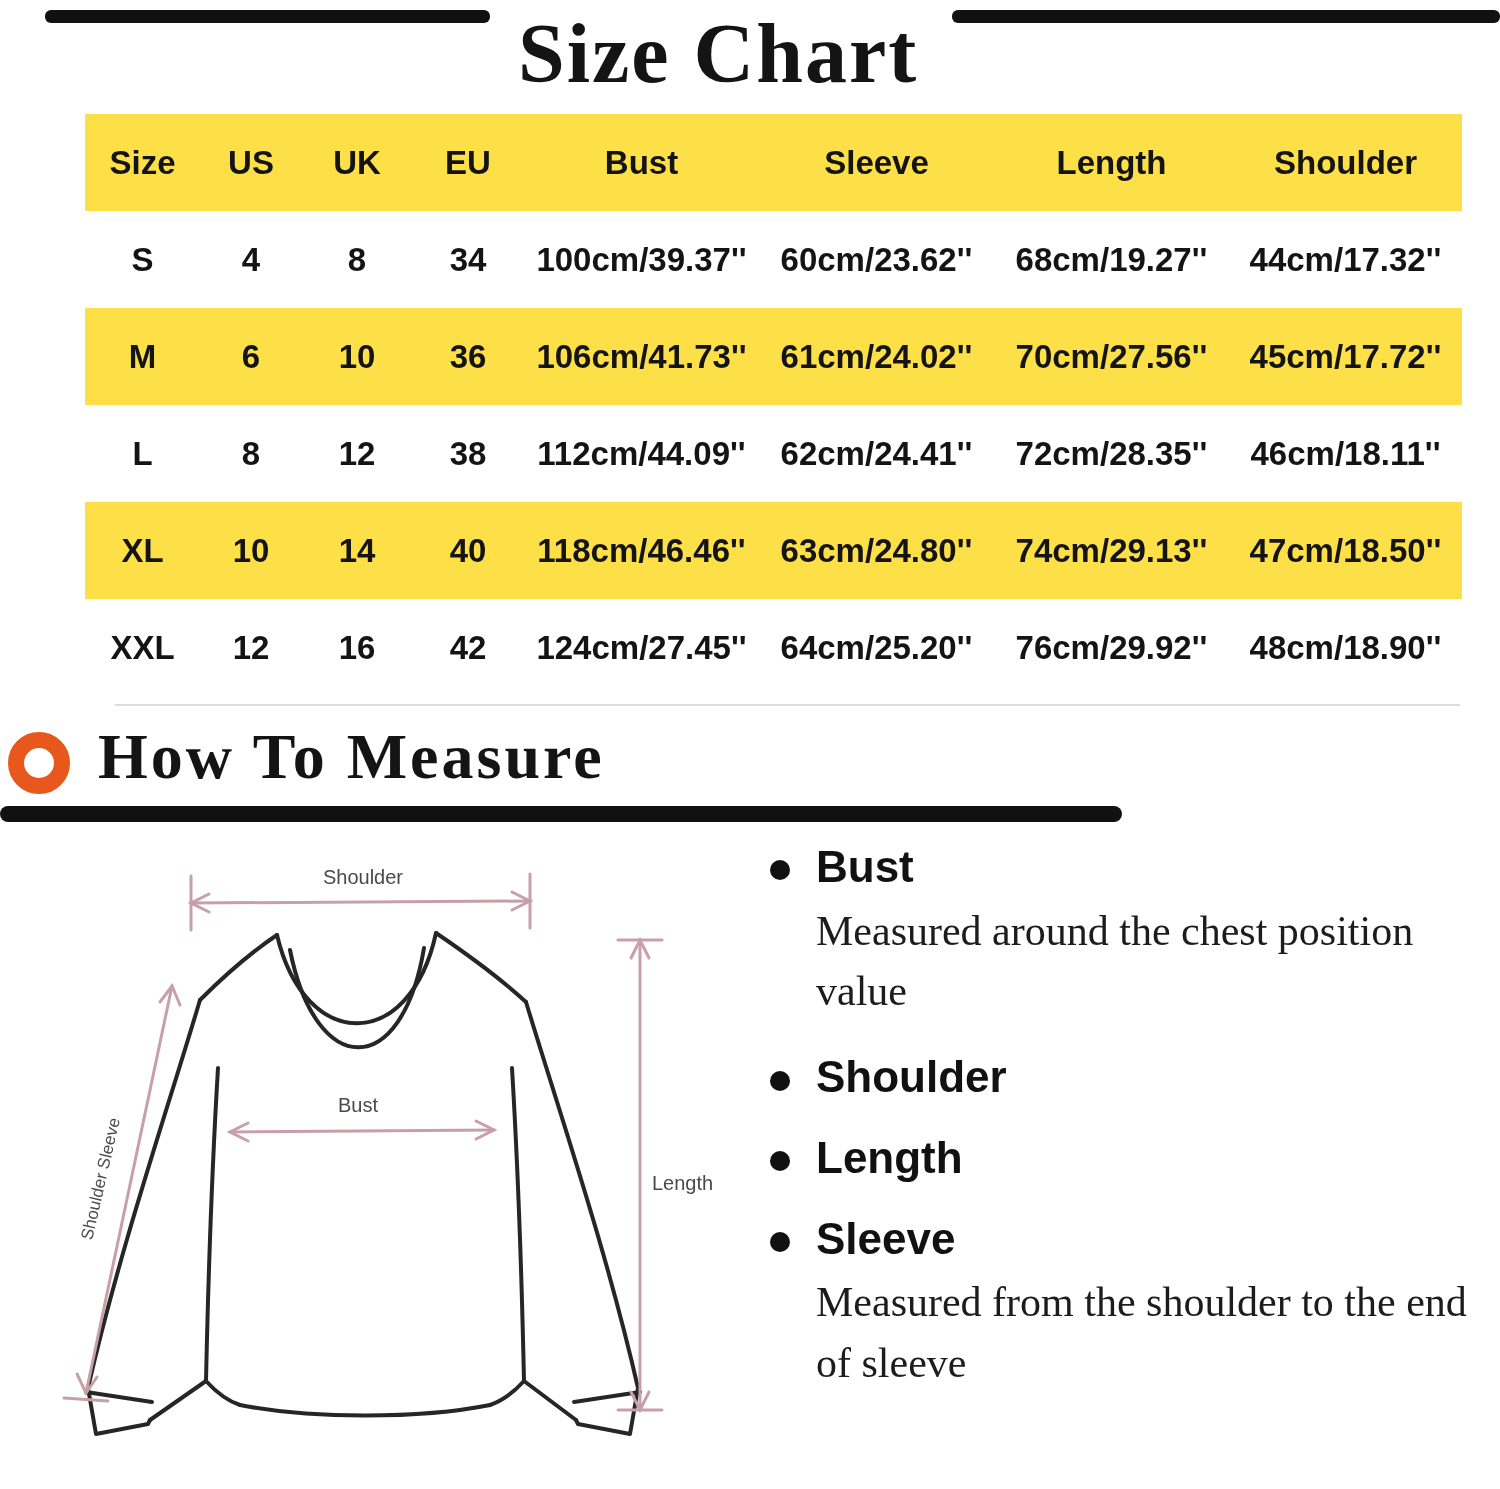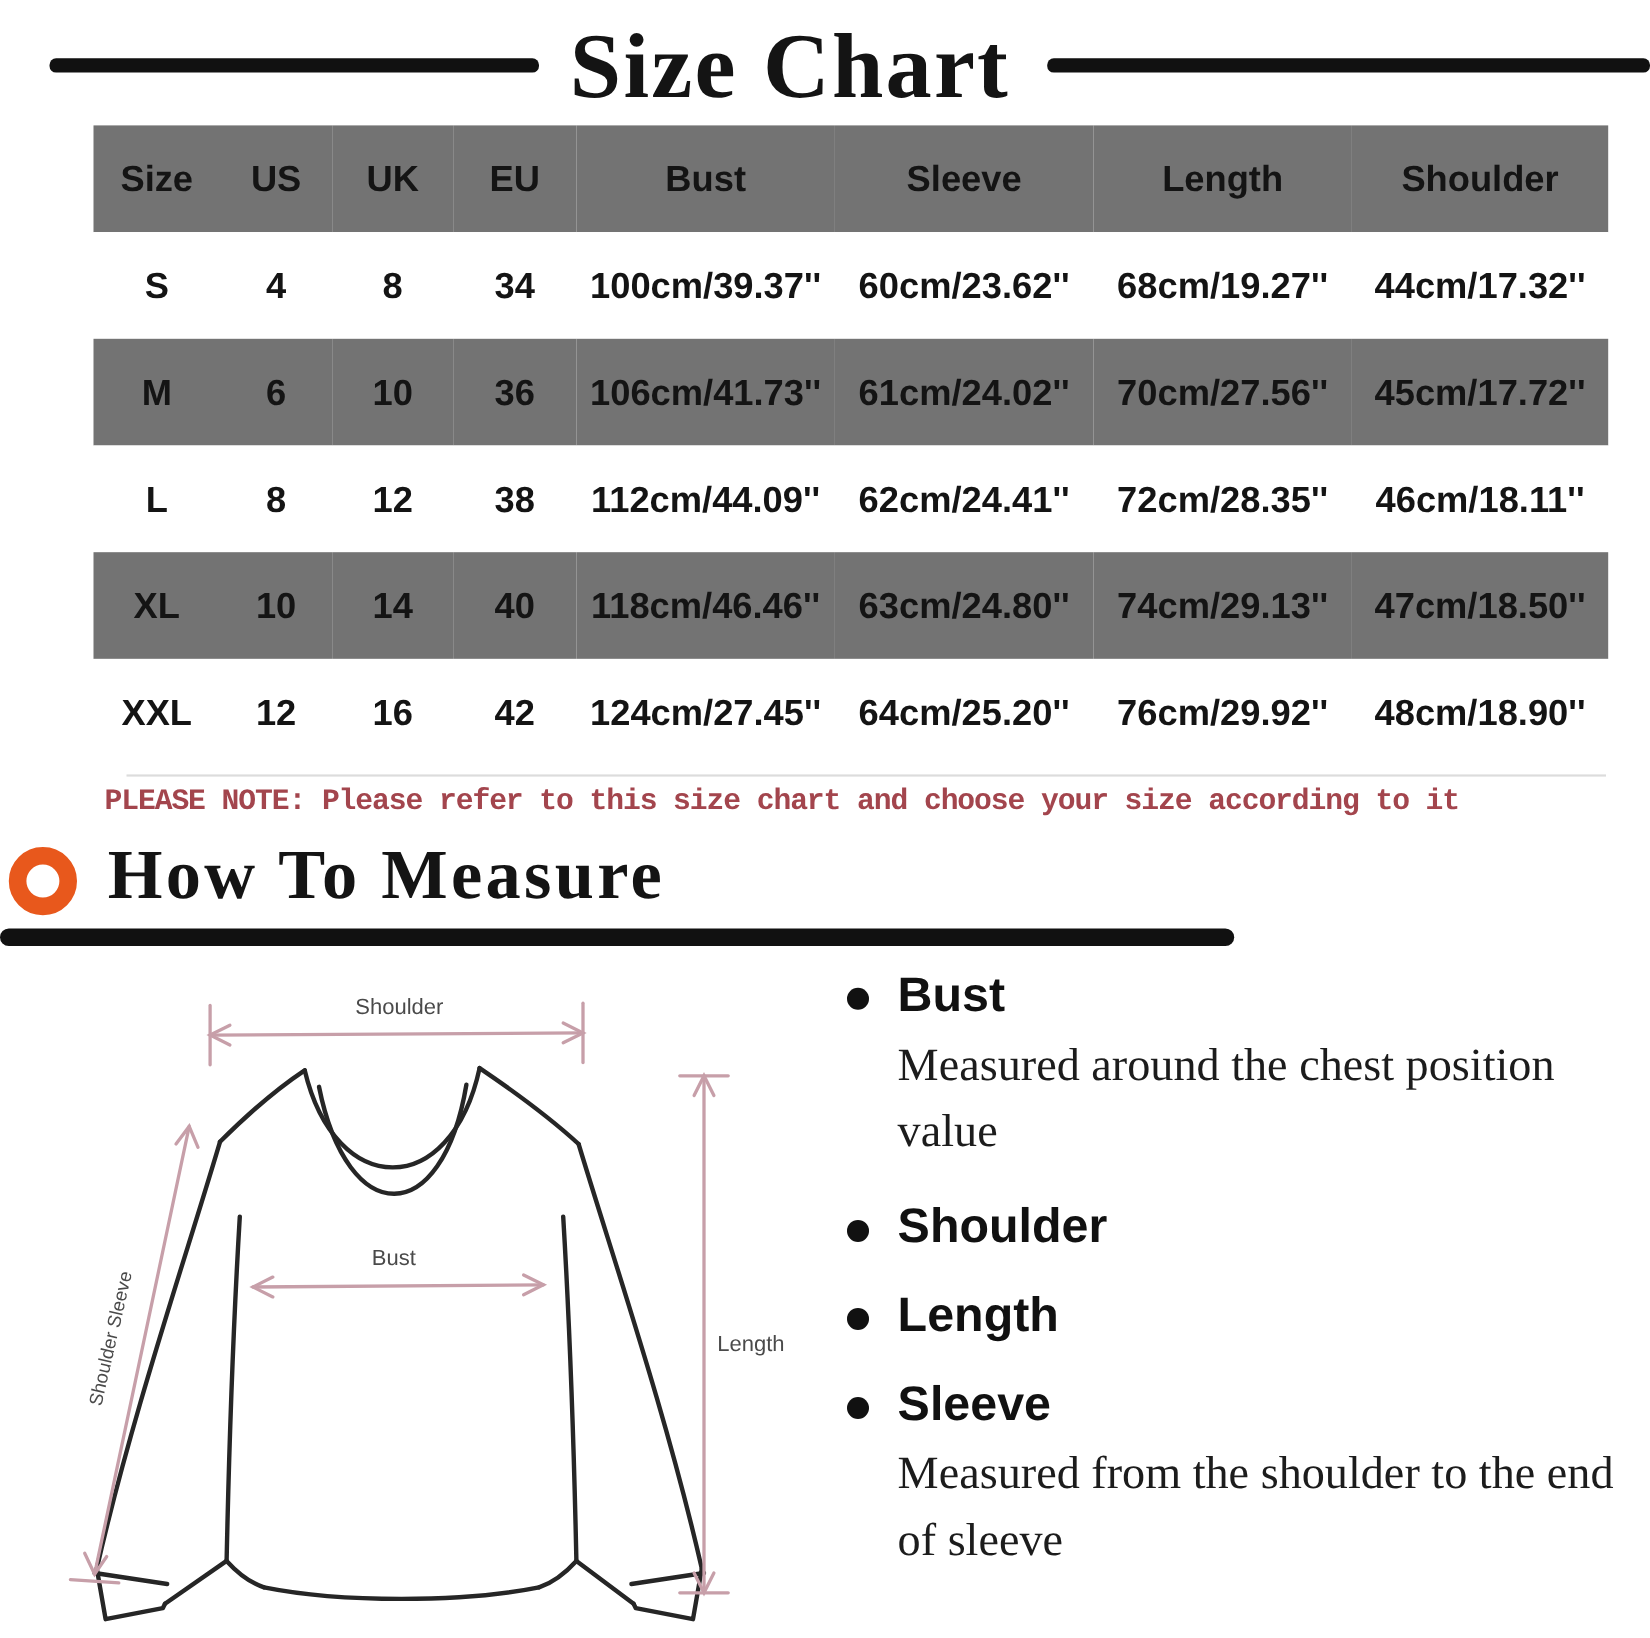--- a/index.html
+++ b/index.html
@@ -1,31 +1,31 @@
 <!DOCTYPE html>
 <html><head>
 <meta charset="utf-8">
 <style>
   html,body{margin:0;padding:0;background:#ffffff;}
   body{width:1500px;height:1489px;overflow:hidden;font-family:"Liberation Sans",sans-serif;color:#141414;}
   .page{position:relative;width:1500px;height:1489px;}
 
   
-  .title-row{display:flex;align-items:center;padding-top:10px;height:98px;}
+  .title-row{display:flex;align-items:flex-start;padding-top:10px;height:98px;}
   .title-rule{height:13px;background:#111;border-radius:6px;}
   .title-rule.left{width:445px;margin-left:45px;}
   .title-rule.right{flex:1;margin-right:0px;}
   .page-title{font-family:"Liberation Serif",serif;font-weight:bold;font-size:84px;line-height:1;
     margin:0 34px 0 28px;letter-spacing:2px;white-space:nowrap;transform:translateY(2px);}
 
   
   table.size-table{border-collapse:collapse;margin:6px 0 0 85px;width:1377px;table-layout:fixed;}
   table.size-table td,table.size-table th{height:97px;text-align:center;vertical-align:middle;
     font-weight:bold;font-size:33px;padding:0;}
-  tr.peach{background:#737373;}
+  tr.peach{background:#fde047;}
   tr.white{background:#ffffff;}
 
   .table-rule{width:1345px;margin:8px 0 0 115px;border-top:2px solid #dcdcdc;}
 
   
   .note{margin:8px 0 0 95px;font-family:"Liberation Mono",monospace;font-weight:bold;
     font-size:27px;color:#a3454d;letter-spacing:-1px;white-space:nowrap;}
 
   
   .htm-row{display:flex;align-items:flex-end;margin-top:2px;height:86px;}
@@ -134,21 +134,20 @@
         <td>124cm/27.45''</td>
         <td>64cm/25.20''</td>
         <td>76cm/29.92''</td>
         <td>48cm/18.90''</td>
       </tr>
     </tbody>
   </table>
 
   <div class="table-rule"></div>
 
-  <div class="note">PLEASE NOTE: Please refer to this size chart and choose your size according to it</div>
 
   <div class="htm-row">
     <span class="ring"></span>
     <h2 class="htm-title">How To Measure</h2>
   </div>
   <div class="htm-underline"></div>
 
   <div class="bottom">
 
     <div class="diagram">

